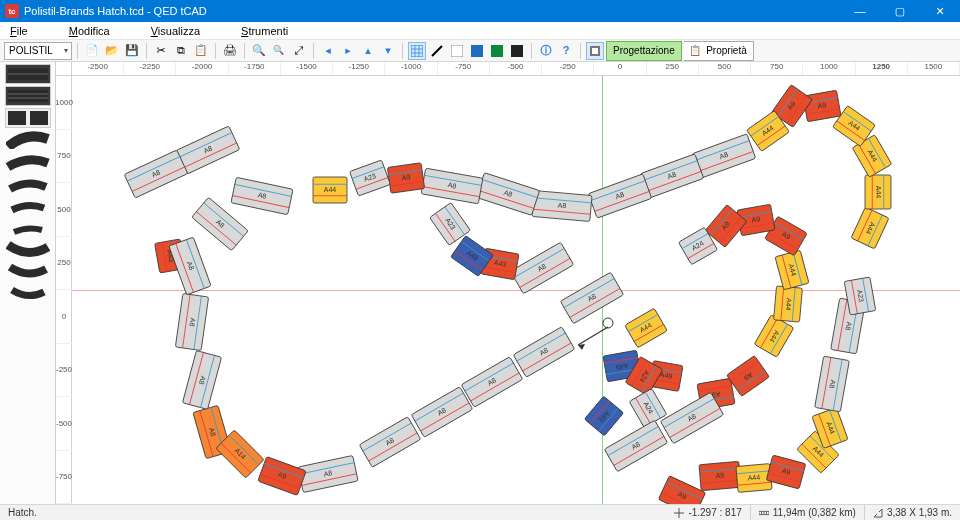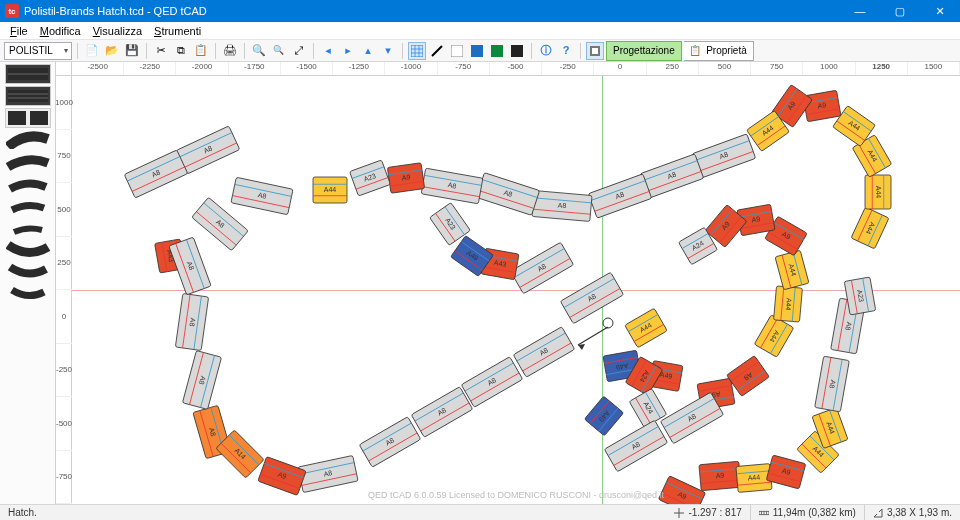--- a/index.html
+++ b/index.html
@@ -5,21 +5,21 @@
   * { box-sizing: border-box; margin: 0; padding: 0; font-family: "Segoe UI", Tahoma, sans-serif; }
   html, body { width: 960px; height: 520px; overflow: hidden; background: #fff; }
 
   
   .titlebar { height: 22px; background: #0078d7; color: #fff; display: flex; align-items: center; font-size: 11px; }
   .titlebar .app-icon { width: 14px; height: 14px; background: #d93c3c; margin: 0 5px; border-radius: 2px; display:flex;align-items:center;justify-content:center;font-size:8px;color:#fff;font-weight:bold;}
   .titlebar .spacer { flex: 1; }
   .titlebar .win-btn { width: 40px; height: 22px; display: flex; align-items: center; justify-content: center; font-size: 11px; }
 
   
-  .menubar { height: 18px; background: #fff; border-bottom: 1px solid #e5e5e5; display: flex; align-items: center; font-size: 11px; padding-left: 4px; }
+  .menubar { height: 18px; background: #fff; border-bottom: 1px solid #e5e5e5; display: flex; align-items: center; font-size: 11px; padding-left: 4px; gap: 29px; }
   .menubar .menu-item { padding: 0 6px; cursor: default; }
   .menubar .menu-item u { text-decoration: underline; }
 
   
   .toolbar { height: 22px; background: #f7f7f7; border-bottom: 1px solid #d6d6d6; display: flex; align-items: center; font-size: 10px; padding: 0 4px; gap: 2px;}
   .toolbar .combo { height: 18px; border: 1px solid #abadb3; background: #fff; padding: 0 4px 0 4px; font-size: 10px; position: relative; min-width: 68px; display:flex; align-items:center;}
   .toolbar .combo::after { content: "▾"; position: absolute; right: 3px; font-size: 8px; color: #555; }
   .toolbar .sep { width: 1px; height: 16px; background: #ccc; margin: 0 3px; }
   .toolbar .tb-btn { width: 18px; height: 18px; display: flex; align-items: center; justify-content: center; border: 1px solid transparent; font-size: 11px; line-height: 1; }
   .toolbar .tb-btn.active { border: 1px solid #8bb9e8; background: #dbeaf9; }
@@ -640,21 +640,20 @@
             <line x1="-29" x2="29" y1="5.72" y2="5.72" class="lane-r"></line>
             <text class="lbl">A8</text>
           </g>
 
         <g>
           <circle cx="536" cy="247" r="5" fill="none" stroke="#333" stroke-width="1"></circle>
           <path d="M536 251 L506 269" stroke="#333" stroke-width="1.2"></path>
           <path d="M506 269 l7 -1 l-3 6 z" fill="#333"></path>
         </g>
       </svg>
-      <div class="watermark">QED tCAD 6.0.0.59 Licensed to DOMENICO RUSCONI - drusconi@qed.it</div>
     </div>
   </div>
 </div>
 
 <div class="statusbar">
   <div class="cell" style="border-right:none">Hatch.</div>
   <div class="spacer"></div>
   <div class="cell">
     <svg class="status-icon" viewBox="0 0 10 10">
         <path d="M5 0v10M0 5h10" stroke="#555" stroke-width="1"></path>

